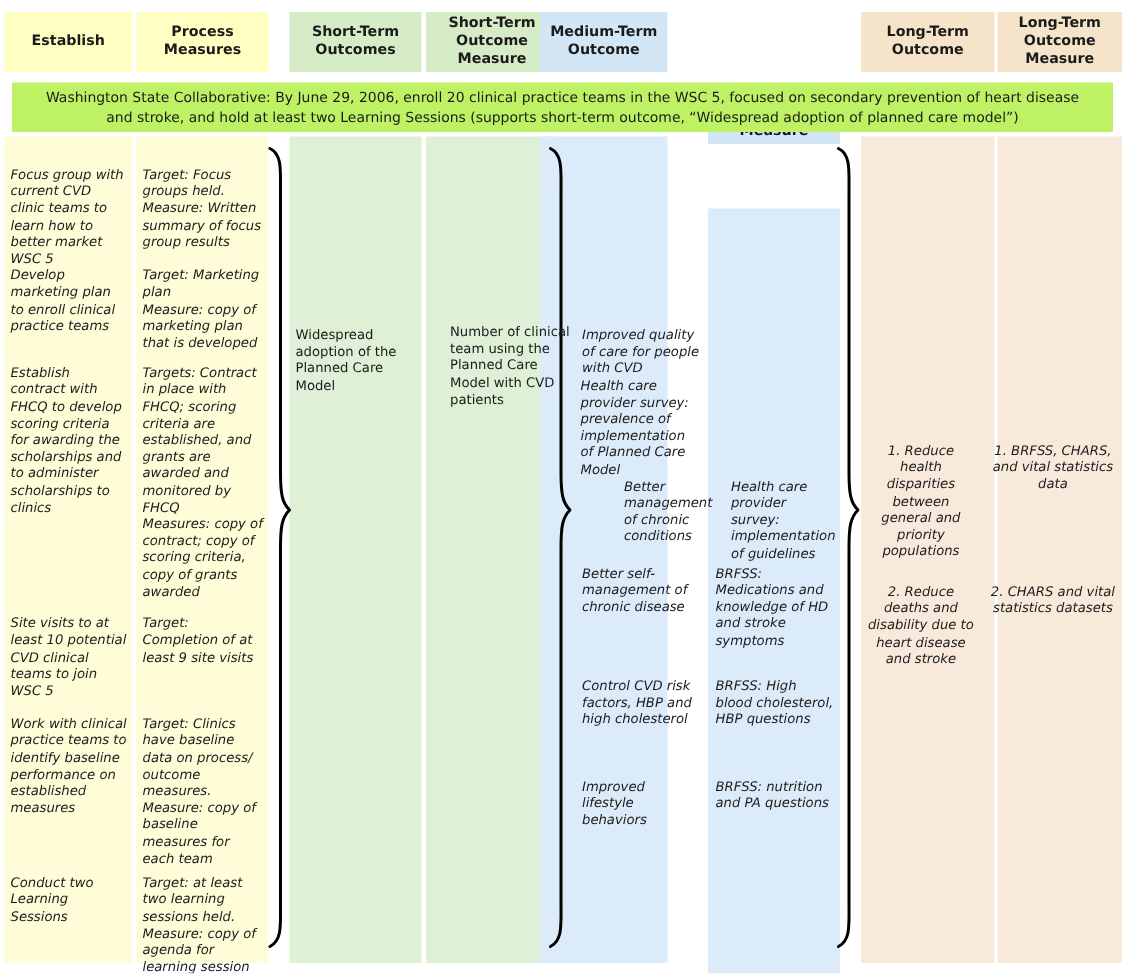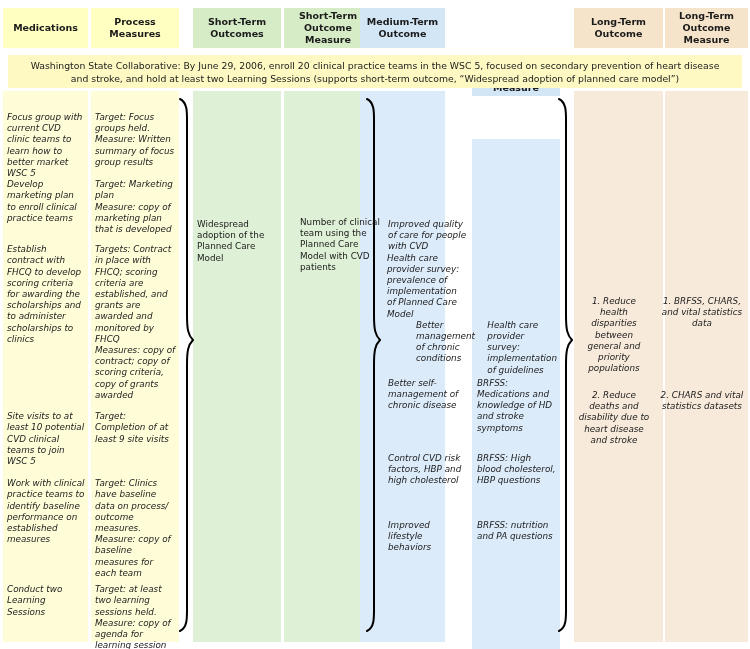--- a/index.html
+++ b/index.html
@@ -20,21 +20,21 @@
   .x1{left:3px;width:85px;}
   .x2{left:91px;width:88px;}
   .x3{left:193px;width:88px;}
   .x4{left:284px;width:88px;}
   .x5{left:360px;width:85px;}
   .x6{left:472px;width:88px;margin-top:48px;}
   .x7{left:574px;width:89px;}
   .x8{left:665px;width:83px;}
   
   .banner{
-    position:absolute;left:8px;top:55px;width:734px;height:33px;background:#fef9c3;
+    position:absolute;left:8px;top:55px;width:734px;height:33px;background:#bef264;
     display:flex;align-items:center;justify-content:center;text-align:center;
     font-size:9.3px;line-height:13px;padding:0 18px;box-sizing:border-box;
   }
   
   .colbg{position:absolute;top:91px;height:551px;}
   .by{background:#FEFDD8;}
   .bg{background:#DEF0D5;}
   .bb{background:#DCEBFA;}
   .bt{background:#F7EADB;}
   
@@ -65,21 +65,21 @@
   .lr1{min-height:94px;}
   
   .brace{position:absolute;top:97px;}
   .b1{left:178px;} .b2{left:365px;} .b3{left:557px;}
 </style>
 </head>
 <body>
 
 <div class="canvas">
 
-  <div class="hdr hy x1">Medications</div>
+  <div class="hdr hy x1">Establish</div>
   <div class="hdr hy x2">Process Measures</div>
   <div class="hdr hg x3">Short-Term Outcomes</div>
   <div class="hdr hg x4">Short-Term Outcome Measure</div>
   <div class="hdr hb x5">Medium-Term Outcome</div>
   <div class="hdr hb x6">Medium-Term Outcome Measure</div>
   <div class="hdr ht x7">Long-Term Outcome</div>
   <div class="hdr ht x8">Long-Term Outcome Measure</div>
 
   <div class="banner">Washington State Collaborative: By June 29, 2006, enroll 20 clinical practice teams in the WSC 5, focused on secondary prevention of heart disease and stroke, and hold at least two Learning Sessions (supports short-term outcome, “Widespread adoption of planned care model”)</div>
 

